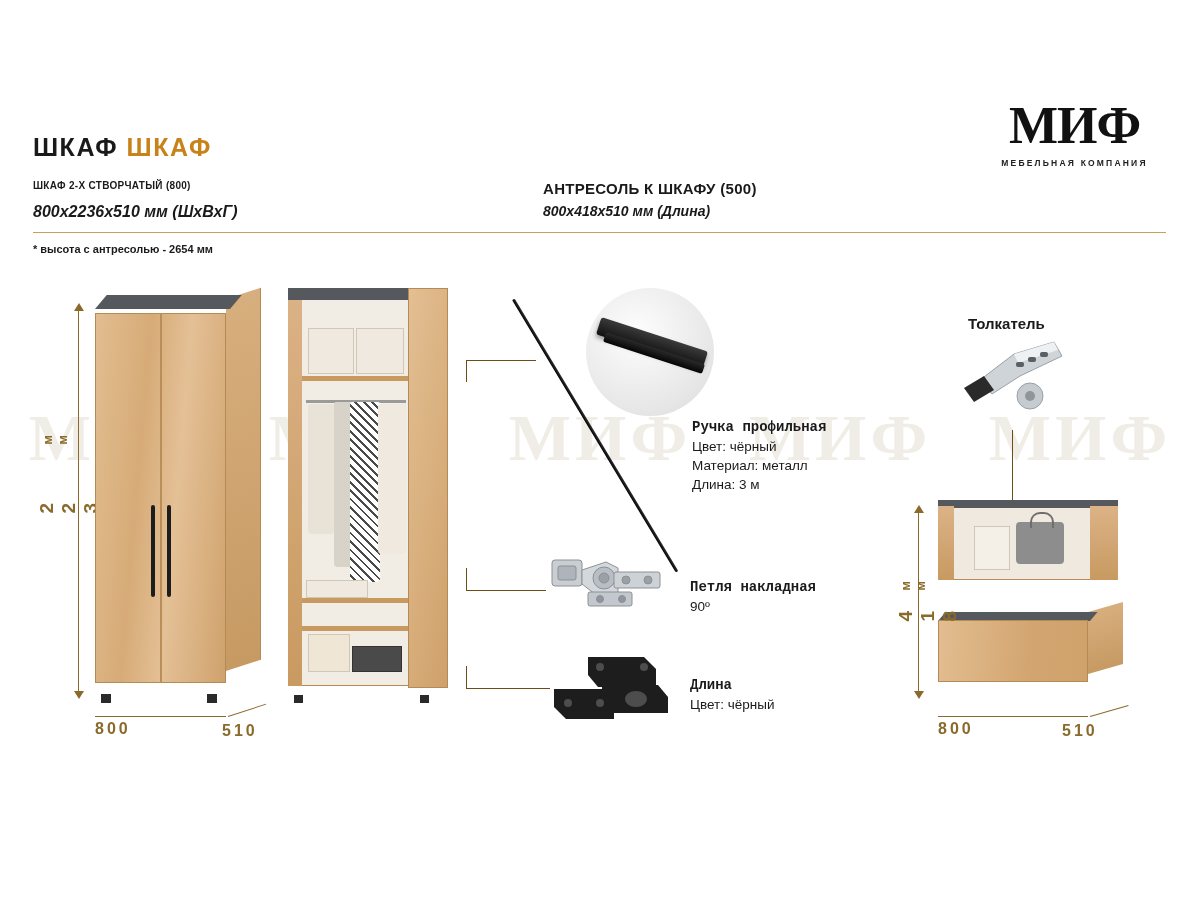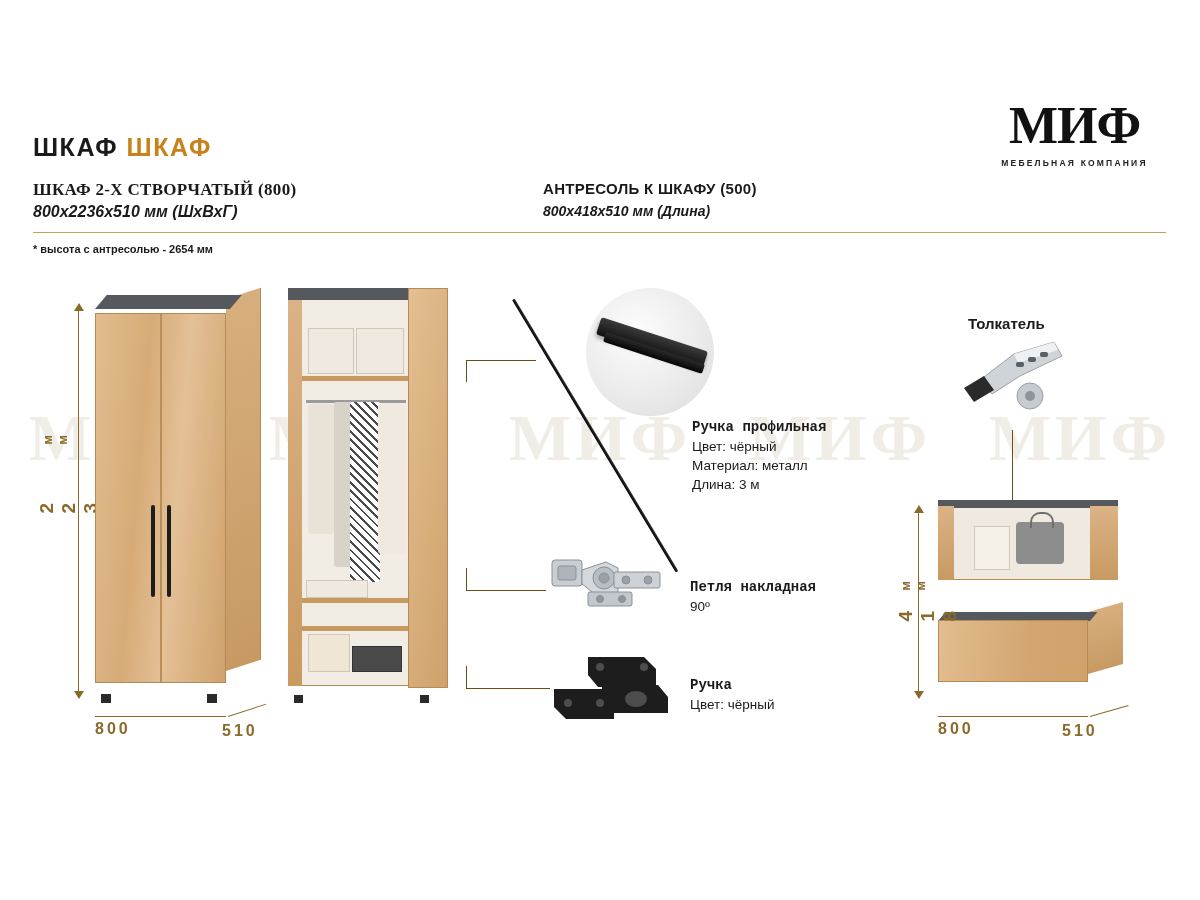--- a/index.html
+++ b/index.html
@@ -26,21 +26,21 @@
   .content{position:relative;z-index:2;}
 
   
   .title{
     position:absolute;left:33px;top:133px;
     font-size:25px;font-weight:bold;letter-spacing:1.5px;
   }
   .title .accent{color:#c8821a;}
   .sub1{
     position:absolute;left:33px;top:180px;
-    font-size:17px;font-weight:bold;letter-spacing:.3px;font-family:Liberation Serif, serif;
+    font-size:10px;font-weight:bold;letter-spacing:.3px;
   }
   .sub1b{
     position:absolute;left:33px;top:203px;
     font-size:16px;font-style:italic;font-weight:bold;
   }
   .sub2{
     position:absolute;left:543px;top:180px;
     font-size:15px;font-weight:bold;letter-spacing:.3px;
   }
   .sub2b{
@@ -298,21 +298,21 @@
         <g fill="#4d4d4d">
           <circle cx="48" cy="12" r="4"></circle>
             <circle cx="92" cy="12" r="4"></circle>
           <circle cx="16" cy="48" r="4"></circle>
             <circle cx="48" cy="48" r="4"></circle>
           <ellipse cx="84" cy="44" rx="11" ry="8"></ellipse>
         </g>
       </svg>
     </div>
     <div class="cap" style="left:690px;top:676px;">
-      <div class="h">Ручка</div>
+      <div class="h">Длина</div>
       <div>Цвет: чёрный</div>
     </div>
 
     <div class="lbl bold" style="left:968px;top:315px;font-size:15px;">Толкатель</div>
     <div id="pusher-img">
       <svg width="120" height="90" viewBox="0 0 120 90">
         <g>
           <path d="M22 44 L56 18 L96 6 L104 20 L62 40 L34 58 Z" fill="#cfd4d9" stroke="#9aa0a6"></path>
           <path d="M56 18 L96 6 L100 14 L60 27 Z" fill="#eef1f3"></path>
           <rect x="58" y="26" width="8" height="5" rx="2" fill="#5a5f64"></rect>

